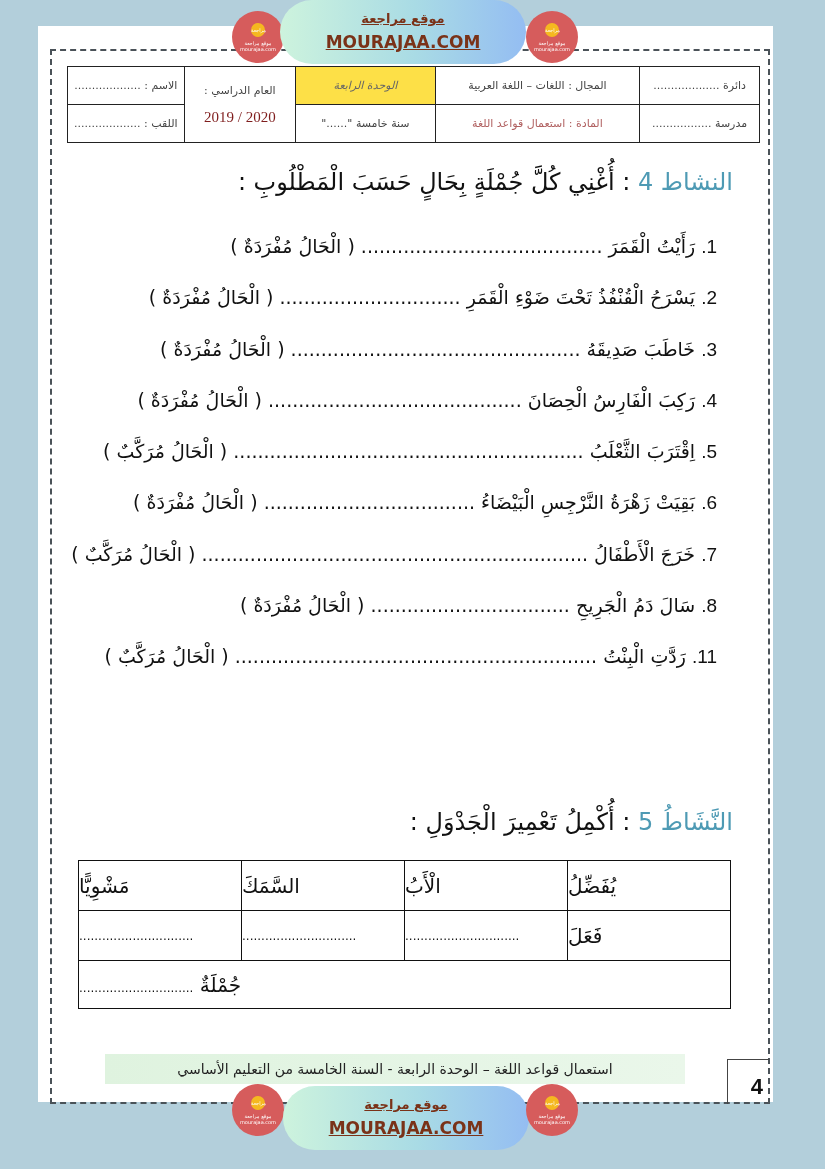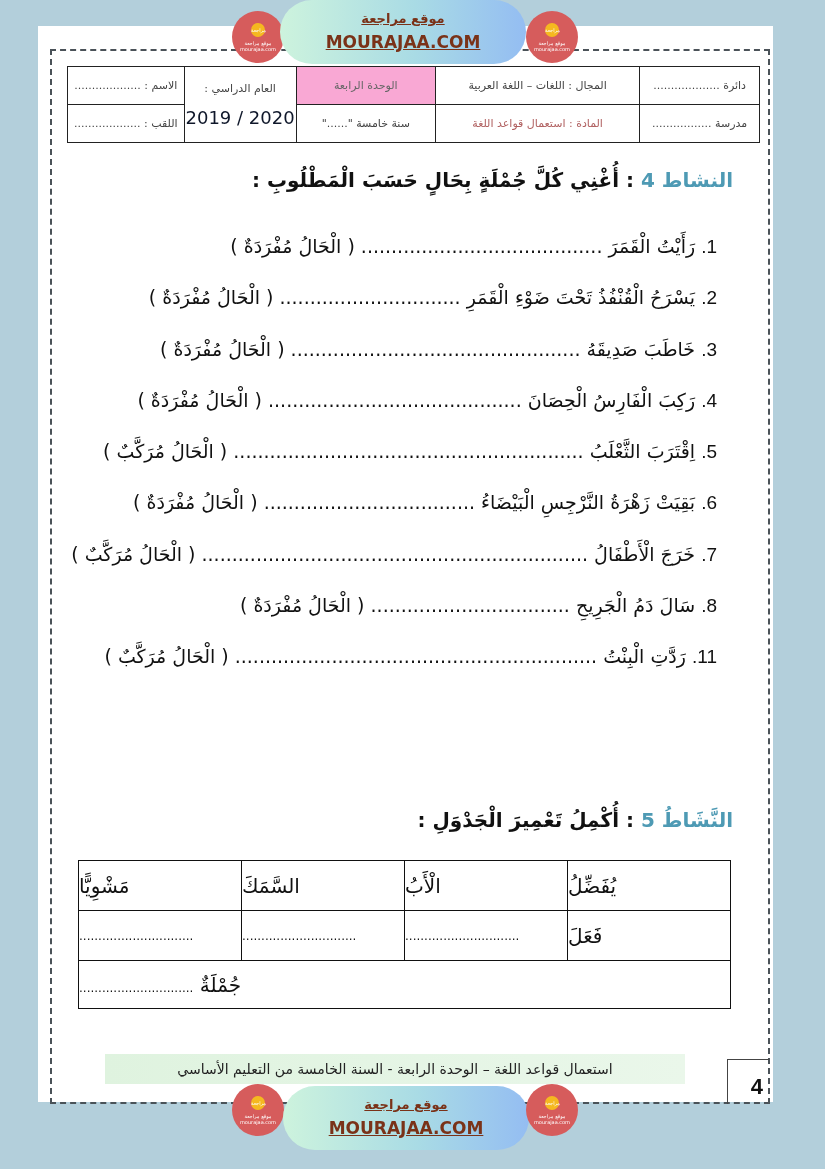--- a/index.html
+++ b/index.html
@@ -29,28 +29,28 @@
       font-size: 11px; color: #444;
     }
     .header-table td {
       border: 1px solid #222;
       padding: 0 6px;
       height: 38px;
       text-align: center;
       vertical-align: middle;
       white-space: nowrap;
     }
-    .header-table .yellow { background: #f9a8d4; color: #666; }
+    .header-table .yellow { background: #fde047; color: #666; font-style: italic; }
     .header-table .pink { color: #b06060; padding-left: 6px; }
-    .header-table .year { font-size: 18px; color: #0f172a; }
+    .header-table .year { font-size: 15px; color: #7f1d1d; font-family: Liberation Serif, serif; }
     
     .activity {
       position: absolute; direction: rtl;
-      font-weight: bold; color: #111;
-      font-size: 20px;
+      font-weight: normal; color: #111;
+      font-size: 24px;
     }
     .activity .lbl { color: #4e9ab4; }
     .act4 { right: 92px; top: 168px; }
     .act5 { right: 92px; top: 808px; }
     
     .sentences { position: absolute; right: 108px; top: 226px; direction: rtl; }
     .sentence {
       height: 51.3px; line-height: 40px;
       font-size: 19px; color: #111; white-space: nowrap;
     }

